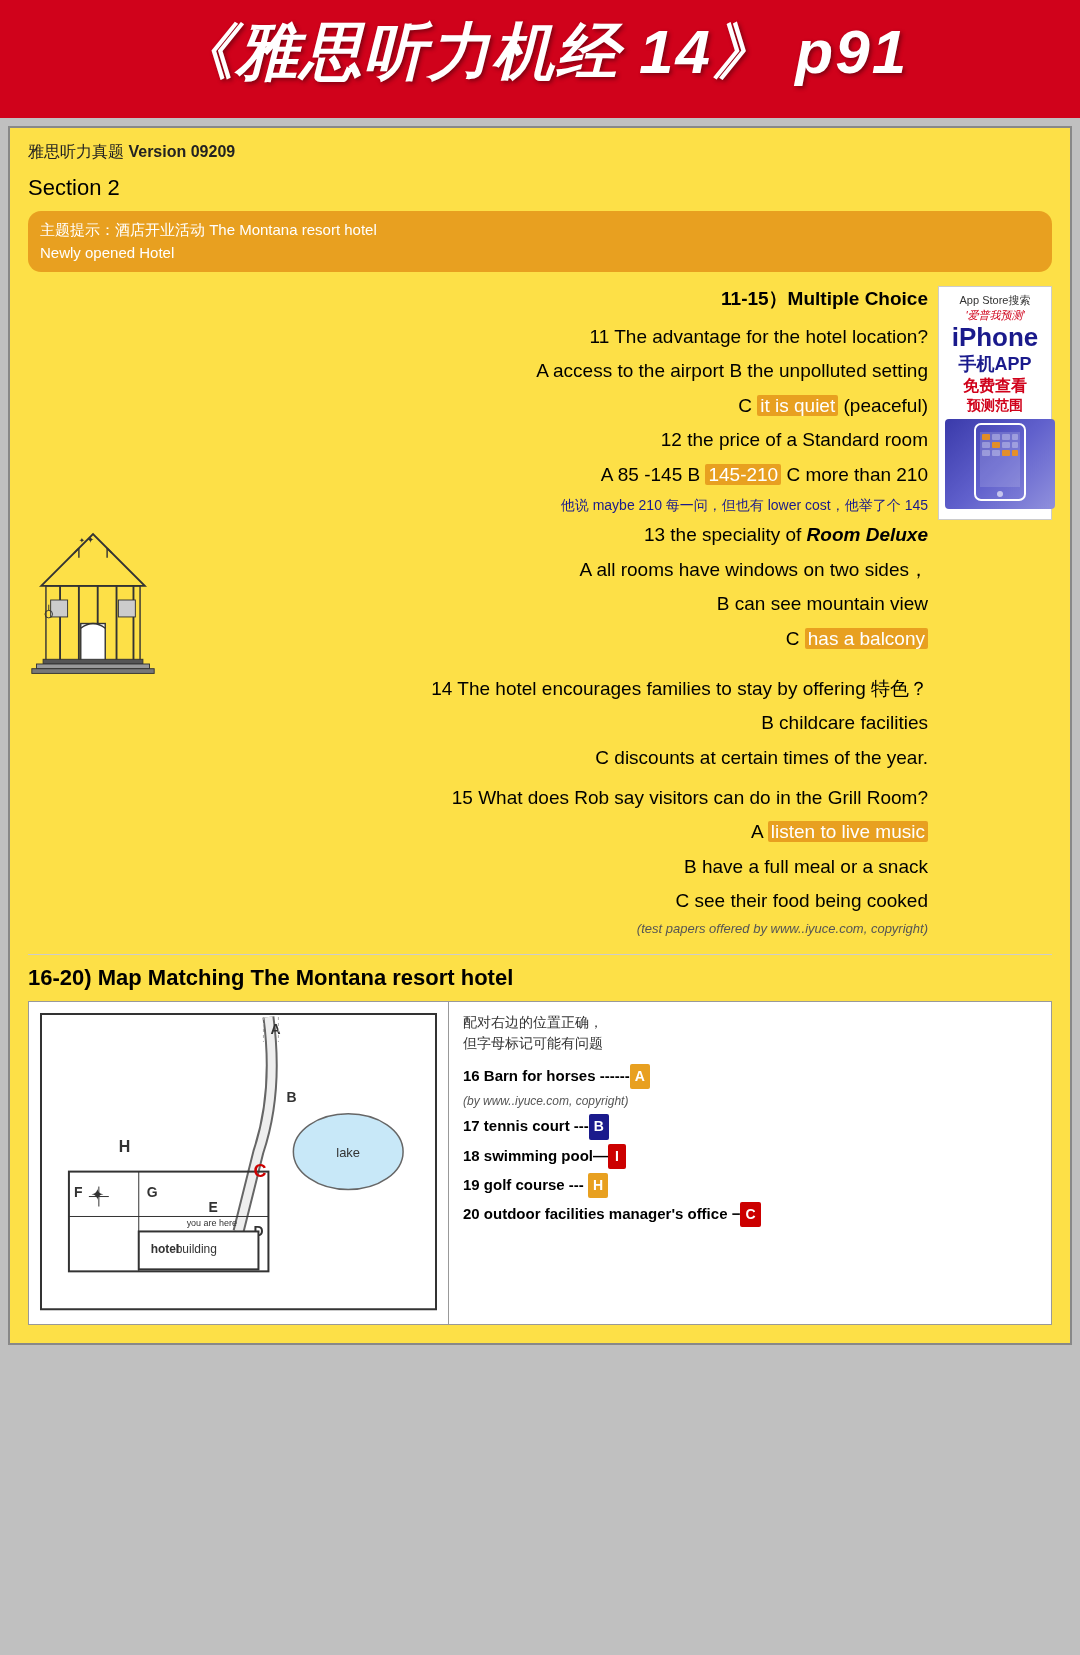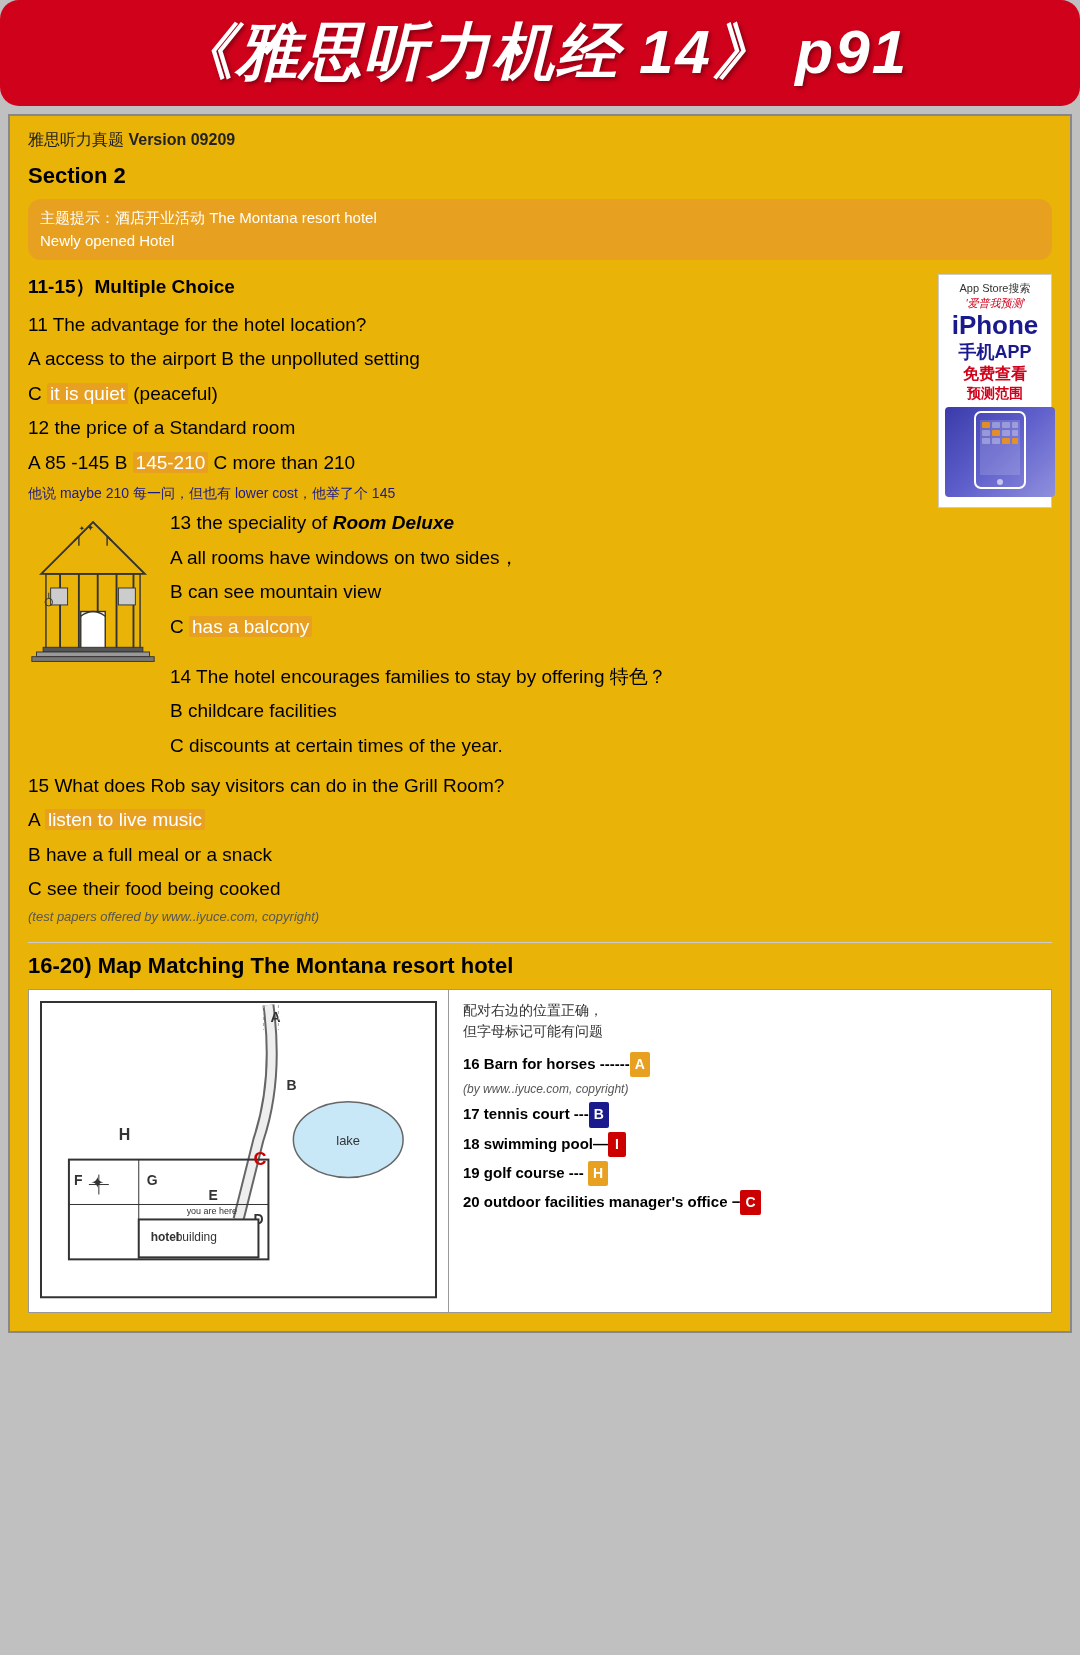--- a/index.html
+++ b/index.html
@@ -6,52 +6,51 @@
     body {
       width: 1080px;
       min-height: 1655px;
       background: #c0c0c0;
       font-family: 'Arial', 'SimHei', sans-serif;
       font-size: 15px;
     }
 
     .page-header {
       background: #d0021b;
-      padding: 10px 20px 12px 20px;
+      padding: 10px 20px 24px 20px;
       text-align: center;
-      border-radius: 19px;
     }
     .page-header h1 {
       font-size: 62px;
       font-weight: 900;
       color: #fff;
       font-style: italic;
       letter-spacing: 2px;
       text-shadow: 2px 2px 4px rgba(0,0,0,0.4);
     }
 
     .main-content {
-      background: #eab308;
+      background: #fde047;
       margin: 8px;
       border: 2px solid #888;
       padding: 14px 18px 18px 18px;
     }
 
     .version-title {
       font-size: 16px;
       margin-bottom: 12px;
       color: #222;
     }
     .version-title strong {
       font-weight: 700;
     }
 
     .section-title {
       font-size: 22px;
-      font-weight: 700;
+      font-weight: 400;
       margin-bottom: 10px;
       color: #000;
     }
 
     .topic-box {
       background: #e8a020;
       padding: 8px 12px;
       margin-bottom: 14px;
       font-size: 15px;
       color: #fff;
@@ -59,20 +58,21 @@
       line-height: 1.5;
     }
 
     .question-block {
       display: flex;
       gap: 10px;
     }
 
     .questions-main {
       flex: 1;
+      text-align: right;
     }
 
     .app-promo {
       width: 114px;
       flex-shrink: 0;
       border: 1px solid #ccc;
       padding: 6px;
       text-align: center;
       background: #fff;
       height: fit-content;

